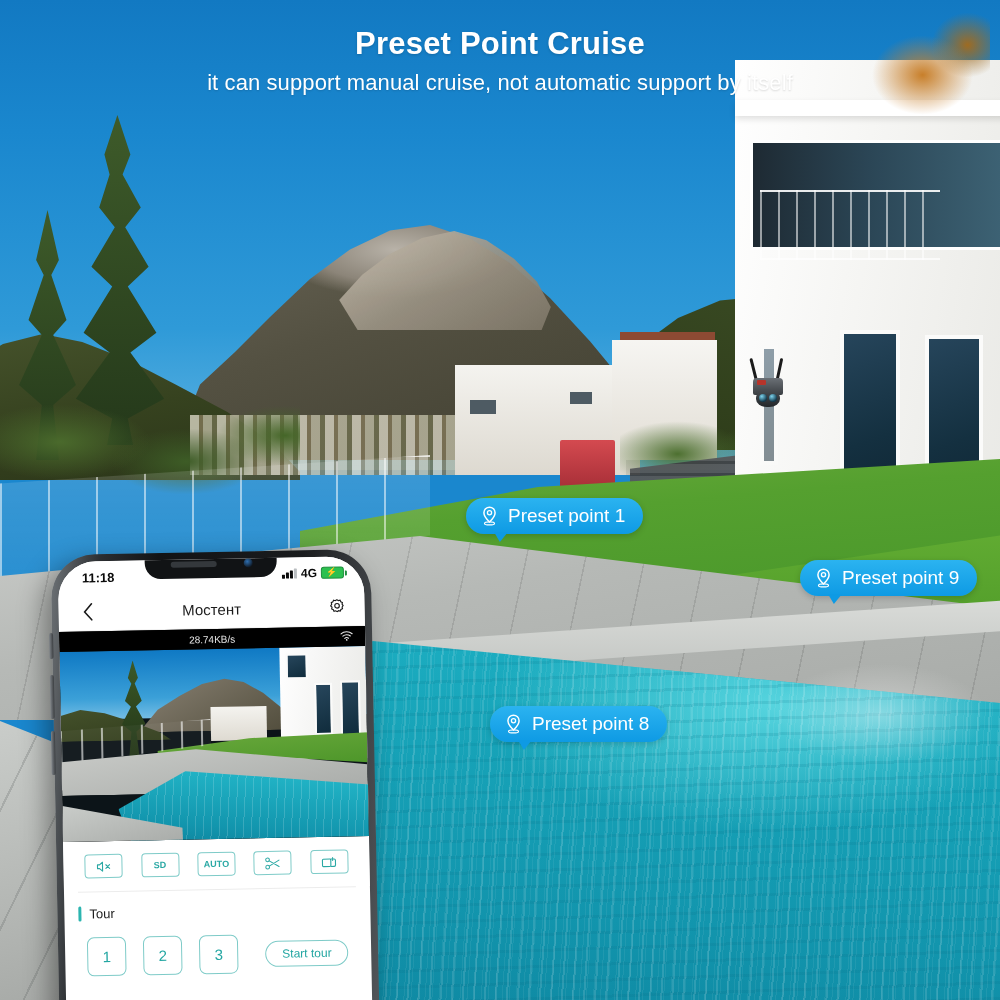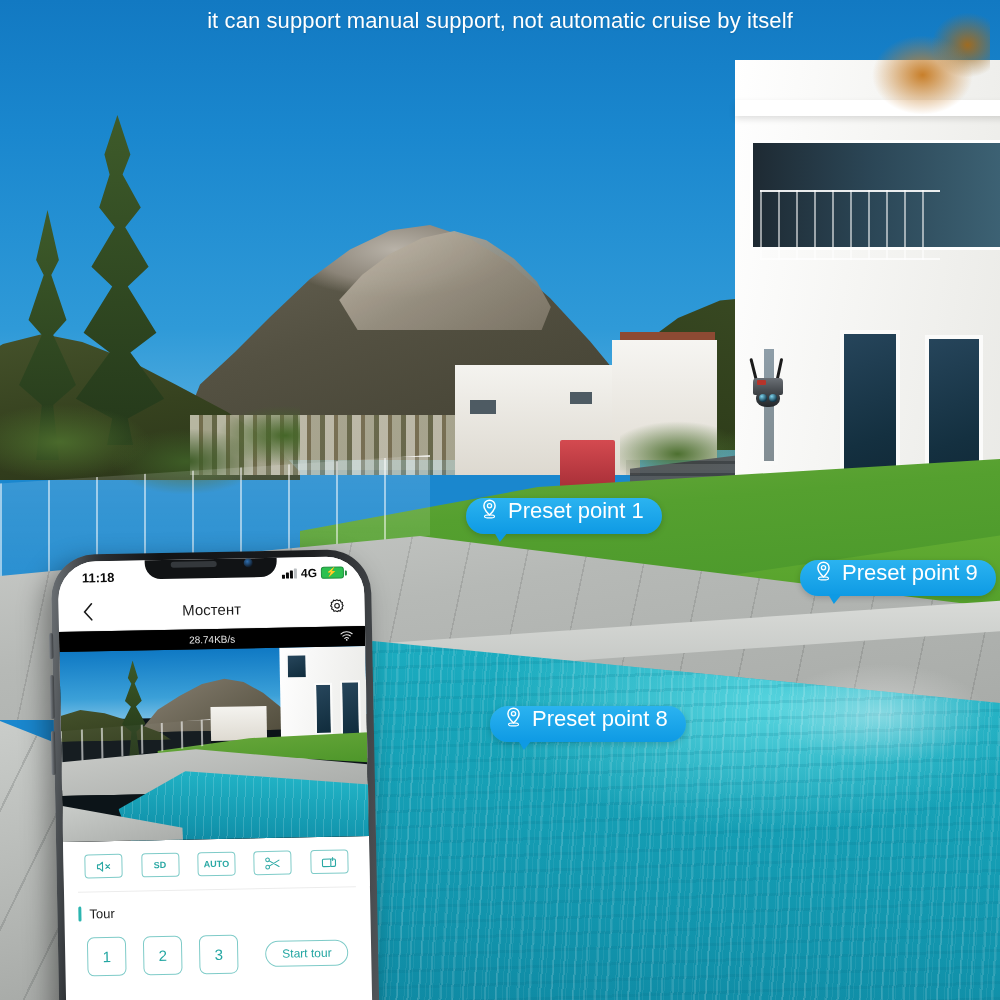--- a/index.html
+++ b/index.html
@@ -235,26 +235,26 @@
   }
   #banner .subtitle {
     margin-top:8px;
     font-size:22px; color:#ffffff; letter-spacing:.1px;
     text-shadow:0 1px 2px rgba(0,0,0,.15);
   }
 
   
   .badge {
     position:absolute; z-index:38;
-    display:inline-flex; gap:9px;
+    display:inline-flex; align-items:center; gap:9px;
     height:36px; padding:0 18px 0 14px;
     border-radius:18px;
     background:linear-gradient(180deg,#2bb3f0,#0e9ae4);
     box-shadow:0 2px 6px rgba(0,0,0,.18);
-    color:#fff; font-size:22px; white-space:nowrap;
+    color:#fff; font-size:19px; white-space:nowrap;
   }
   .badge .tail {
     position:absolute; left:28px; bottom:-8px; width:14px; height:10px;
     background:#0e9ae4;
     clip-path:polygon(0% 0%, 100% 0%, 42% 100%);
   }
   .badge svg { display:block; }
   #badge1 { left:466px; top:498px; }
   #badge2 { left:800px; top:560px; }
   #badge3 { left:490px; top:706px; }
@@ -477,21 +477,22 @@
 
   <div class="pool"></div>
   <div class="pool-ripples"></div>
   <div class="pool-glare"></div>
 
   <div class="pool-deck-left"></div>
   <div class="deck-seam"></div>
 </div>
 
 <div id="banner">
-  <div class="subtitle">it can support manual support, not automatic cruise by itself</div>
+  <div class="title">Preset Point Cruise</div>
+  <div class="subtitle">it can support manual cruise, not automatic support by itself</div>
 </div>
 
 <div class="badge" id="badge1">
   <span>
     <svg width="19" height="22" viewBox="0 0 19 22" fill="none">
       <path d="M9.5 2.2c-3.1 0-5.6 2.5-5.6 5.6 0 3.9 5.6 9.2 5.6 9.2s5.6-5.3 5.6-9.2c0-3.1-2.5-5.6-5.6-5.6z" stroke="#fff" stroke-width="1.5"></path>
       <circle cx="9.5" cy="7.7" r="2.1" stroke="#fff" stroke-width="1.3"></circle>
       <ellipse cx="9.5" cy="18.4" rx="5" ry="1.5" stroke="#fff" stroke-width="1.2"></ellipse>
     </svg>
   </span>

